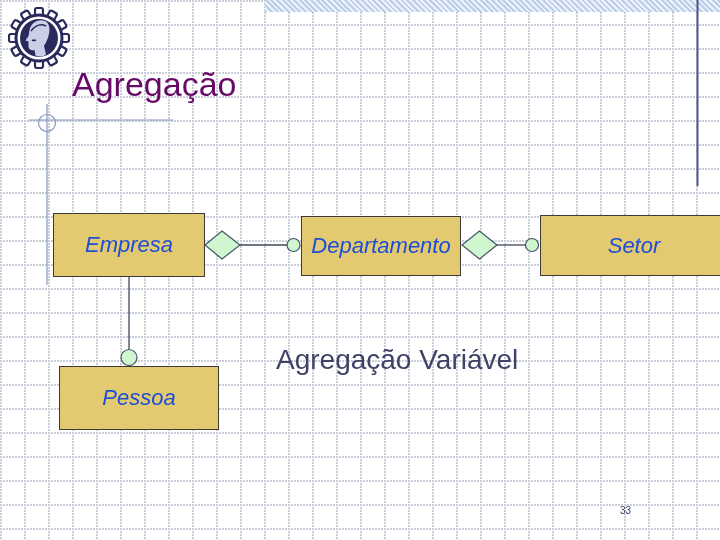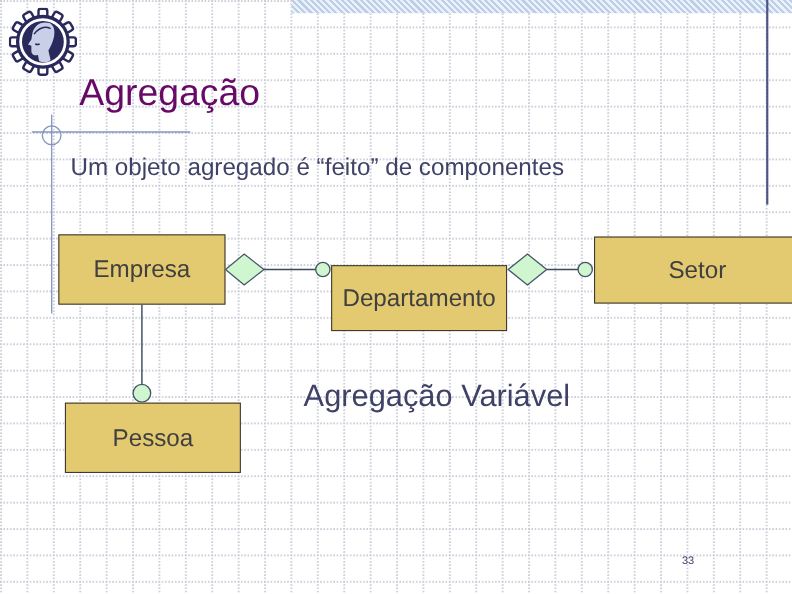--- a/index.html
+++ b/index.html
@@ -32,25 +32,26 @@
   .overlay{position:absolute;left:0;top:0;pointer-events:none;}
   .guide{stroke:#8596BE;stroke-width:1.2;fill:none;}
   .right-rule{stroke:#4A5585;stroke-width:2;}
   .conn-line{stroke:#3A4A5A;stroke-width:1.3;}
   .conn-shape{stroke:#44546A;stroke-width:1.2;}
   .entity{
     position:absolute;
     background:#E3C96F;
     border:1.5px solid #3E3A38;
     display:flex;align-items:center;justify-content:center;
-    font-size:22px;color:#404040;
+    font-size:22px;color:#1d4ed8;
     box-sizing:border-box;
+    font-style:italic;
   }
   .entity-empresa{left:53px;top:213px;width:152px;height:64px;}
-  .entity-departamento{left:301px;top:216px;width:160px;height:60px;margin-top:25px;}
+  .entity-departamento{left:301px;top:216px;width:160px;height:60px;}
   .entity-setor{left:540px;top:215px;width:188px;height:61px;}
   .entity-pessoa{left:59px;top:366px;width:160px;height:64px;}
   .caption{
     position:absolute;left:276px;top:344px;
     font-size:28px;color:#3F4266;white-space:nowrap;
   }
   .page-number{
     position:absolute;left:620px;top:505px;width:42px;
     font-size:10px;color:#3F4266;text-align:left;
   }
@@ -85,21 +86,20 @@
       <rect x="27" y="1" width="8" height="10" rx="2" transform="rotate(330 31 31)"></rect>
     </g>
     <circle cx="31" cy="31" r="23" fill="#ffffff" stroke="#29295C" stroke-width="3"></circle>
     <circle cx="31" cy="31" r="19" fill="#29295C"></circle>
     <path d="M37 14 c-8-2.5-14 2.5-15.5 9 l-1 6 -3 4.5 3 1 0 5 c0 3 3 4.5 6 3.5 l1 5.5 c4 2 8.5 1 10.5-1 l-2-8.5 c5.5-8.5 8.5-21.5 1-25z" fill="#C9CFE6"></path>
     <path d="M23 24 q7-9 15-5 M24 33 q2 1 4 0" stroke="#29295C" stroke-width="1.4" fill="none"></path>
   </svg>
 
   <div class="page-title">Agregação</div>
 
-  <div class="subtitle">Um objeto agregado é “feito” de componentes</div>
 
   <svg class="overlay" width="720" height="540">
     <line class="conn-line" x1="240" y1="245" x2="288" y2="245"></line>
     <line class="conn-line" x1="497" y1="245" x2="527" y2="245"></line>
     <line class="conn-line" x1="129" y1="277" x2="129" y2="350"></line>
     <polygon class="conn-shape" points="205,245 222,231 240,245 222,259" fill="#CFF6CE"></polygon>
     <polygon class="conn-shape" points="462,245 479.5,231 497,245 479.5,259" fill="#CFF6CE"></polygon>
     <circle class="conn-shape" cx="293.5" cy="245" r="6.5" fill="#CFF6CE"></circle>
     <circle class="conn-shape" cx="532" cy="245" r="6.5" fill="#CFF6CE"></circle>
     <circle class="conn-shape" cx="129" cy="357.5" r="8" fill="#CFF6CE"></circle>

